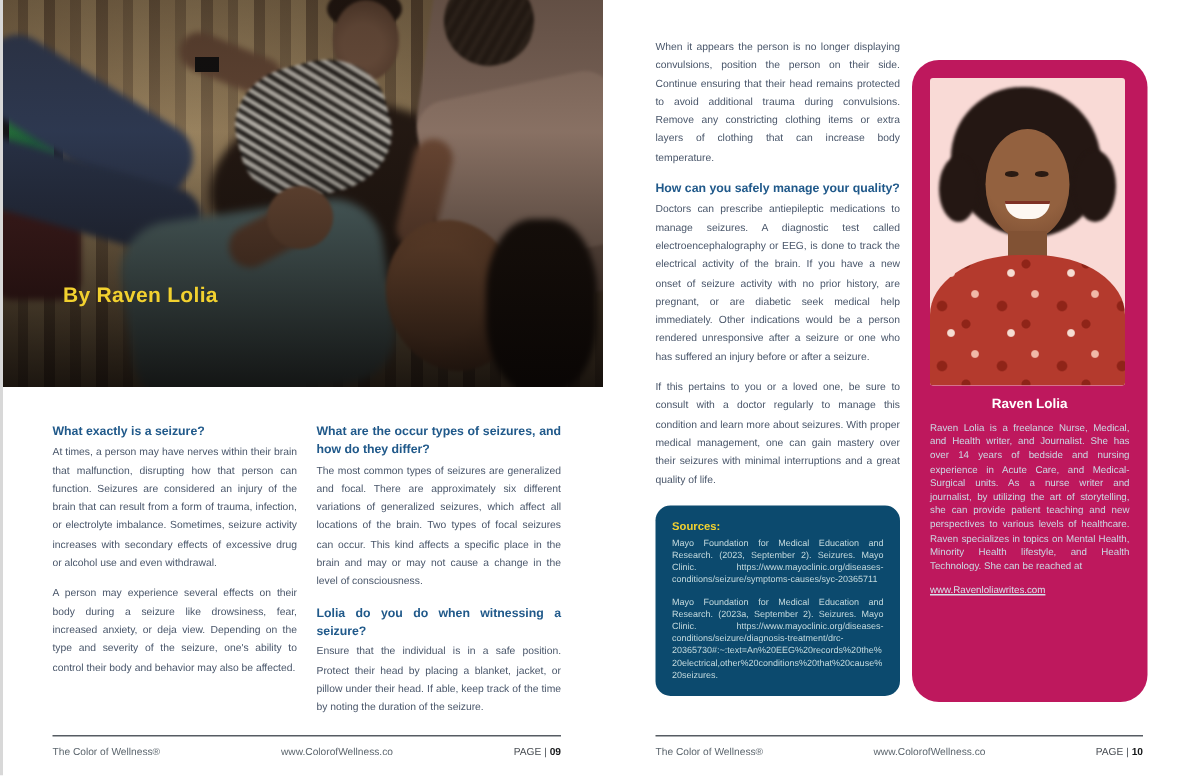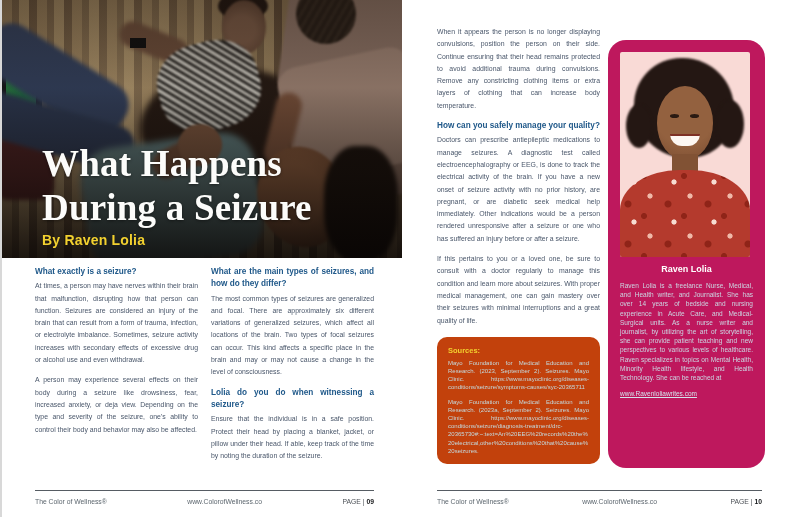--- a/index.html
+++ b/index.html
@@ -41,29 +41,29 @@
 
   .hero-title{position:absolute;left:40px;top:142px;z-index:5;}
   .hero-title h1{margin:0;font-family:"Liberation Serif",serif;font-weight:700;color:#fcfcfa;
                  font-size:37px;line-height:44px;letter-spacing:.2px;text-shadow:0 1px 3px rgba(0,0,0,.45);}
   .byline{margin-top:2px;font-size:14px;font-weight:700;color:#f2d12f;letter-spacing:.2px;}
 
   
   .cols-left{position:absolute;left:33px;top:266px;width:339px;display:flex;gap:13px;}
   .col{width:163px;}
   h3.sec{margin:8px 0 2px;font-size:8.2px;line-height:12.3px;font-weight:700;color:#20598a;text-align:justify;}
-  .col h3.sec:first-child, .rcol h3.sec{margin-top:0;}
+  .col h3.sec:first-child, .rcol h3.sec{margin-top:16px;}
   p.body{margin:0;font-size:6.9px;line-height:12.3px;color:#49566a;text-align:justify;}
   p.body + h3.sec{margin-top:8px;}
   .rcol h3.sec{margin:8px 0 2px;}
   p.body + p.body{margin-top:8px;}
 
   
   .rcol{position:absolute;left:435px;top:26px;width:163px;}
-  .sources-box{margin-top:10px;background:#c2410c;border-radius:10px;padding:9px 11px;box-sizing:border-box;}
+  .sources-box{margin-top:10px;background:#0c4a6e;border-radius:10px;padding:9px 11px;box-sizing:border-box;}
   .sources-label{font-size:7.5px;line-height:10px;font-weight:700;color:#f2d12f;margin-bottom:3px;}
   p.source{margin:0;font-size:6px;line-height:8.2px;color:#c4dade;text-align:justify;overflow-wrap:anywhere;}
   p.source + p.source{margin-top:6px;}
 
   
   .author-card{position:absolute;left:606px;top:40px;width:157px;height:428px;background:#be185d;
                border-radius:18px;box-sizing:border-box;padding:12px;}
   .author-photo{position:relative;width:130px;height:205px;background:#f9dad6;border-radius:2px;overflow:hidden;}
   .author-photo .pp{position:absolute;}
   .a-hair{left:14px;top:6px;width:100px;height:100px;background:#241713;border-radius:48% 52% 46% 54%;filter:blur(1px);}
@@ -120,33 +120,33 @@
     <div class="ph h-jeans2"></div>
     <div class="ph h-shirt"></div>
     <div class="ph h-forearm"></div>
     <div class="ph h-fist"></div>
     <div class="ph h-armup"></div>
     <div class="ph h-face"></div>
     <div class="ph h-hairF"></div>
     <div class="ph h-overlay"></div>
 
     <div class="hero-title">
-      <h1><span>What Happens</span><br><span>During a Seizure</span></h1>
+      <h1><br></h1>
       <div class="byline">By Raven Lolia</div>
     </div>
   </div>
 
   <div class="cols-left">
     <div class="col">
       <h3 class="sec">What exactly is a seizure?</h3>
       <p class="body">At times, a person may have nerves within their brain that malfunction, disrupting how that person can function. Seizures are considered an injury of the brain that can result from a form of trauma, infection, or electrolyte imbalance. Sometimes, seizure activity increases with secondary effects of excessive drug or alcohol use and even withdrawal.</p>
       <p class="body">A person may experience several effects on their body during a seizure like drowsiness, fear, increased anxiety, or deja view. Depending on the type and severity of the seizure, one's ability to control their body and behavior may also be affected.</p>
     </div>
     <div class="col">
-      <h3 class="sec">What are the main types of seizures, and how do they differ?</h3>
+      <h3 class="sec">What are the occur types of seizures, and how do they differ?</h3>
       <p class="body">The most common types of seizures are generalized and focal. There are approximately six different variations of generalized seizures, which affect all locations of the brain. Two types of focal seizures can occur. This kind affects a specific place in the brain and may or may not cause a change in the level of consciousness.</p>
       <h3 class="sec">Lolia do you do when witnessing a seizure?</h3>
       <p class="body">Ensure that the individual is in a safe position. Protect their head by placing a blanket, jacket, or pillow under their head. If able, keep track of the time by noting the duration of the seizure.</p>
     </div>
   </div>
 
   <div class="footer footer-left">
     <div class="footer-rule"></div>
     <div class="footer-row">
       <span>The Color of Wellness®</span>

